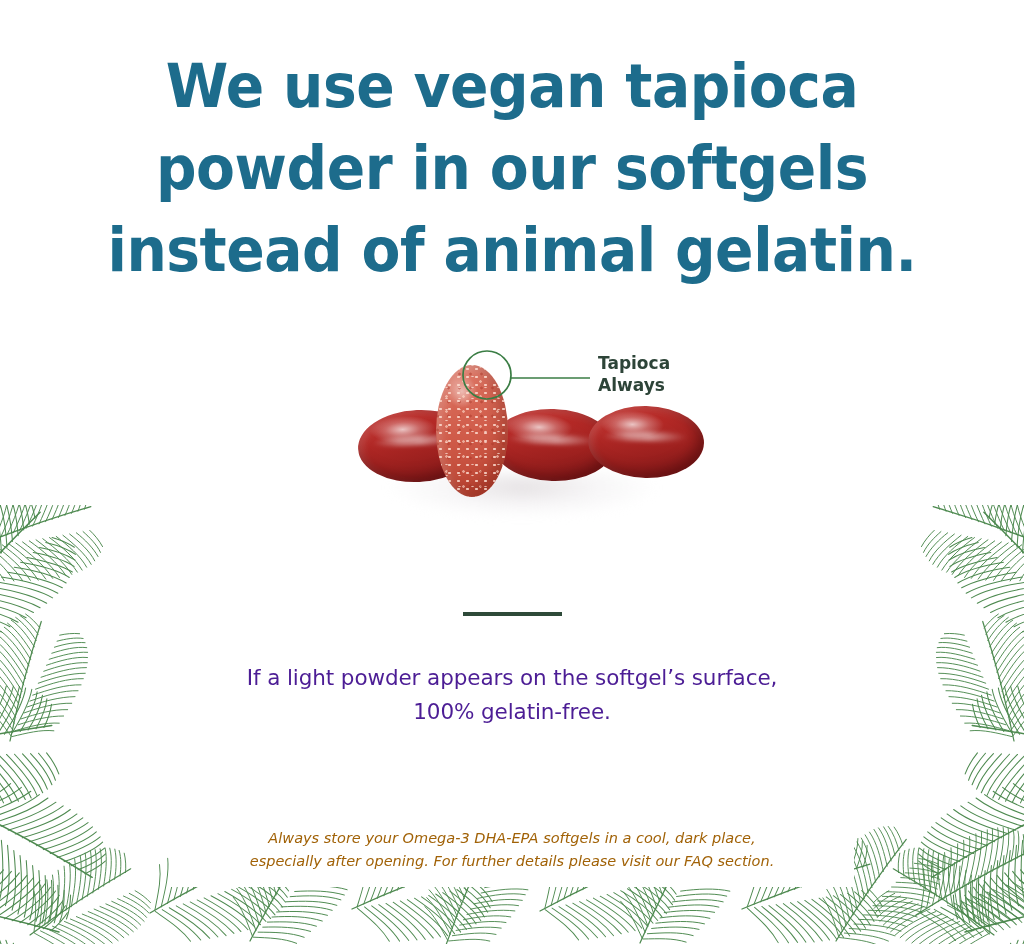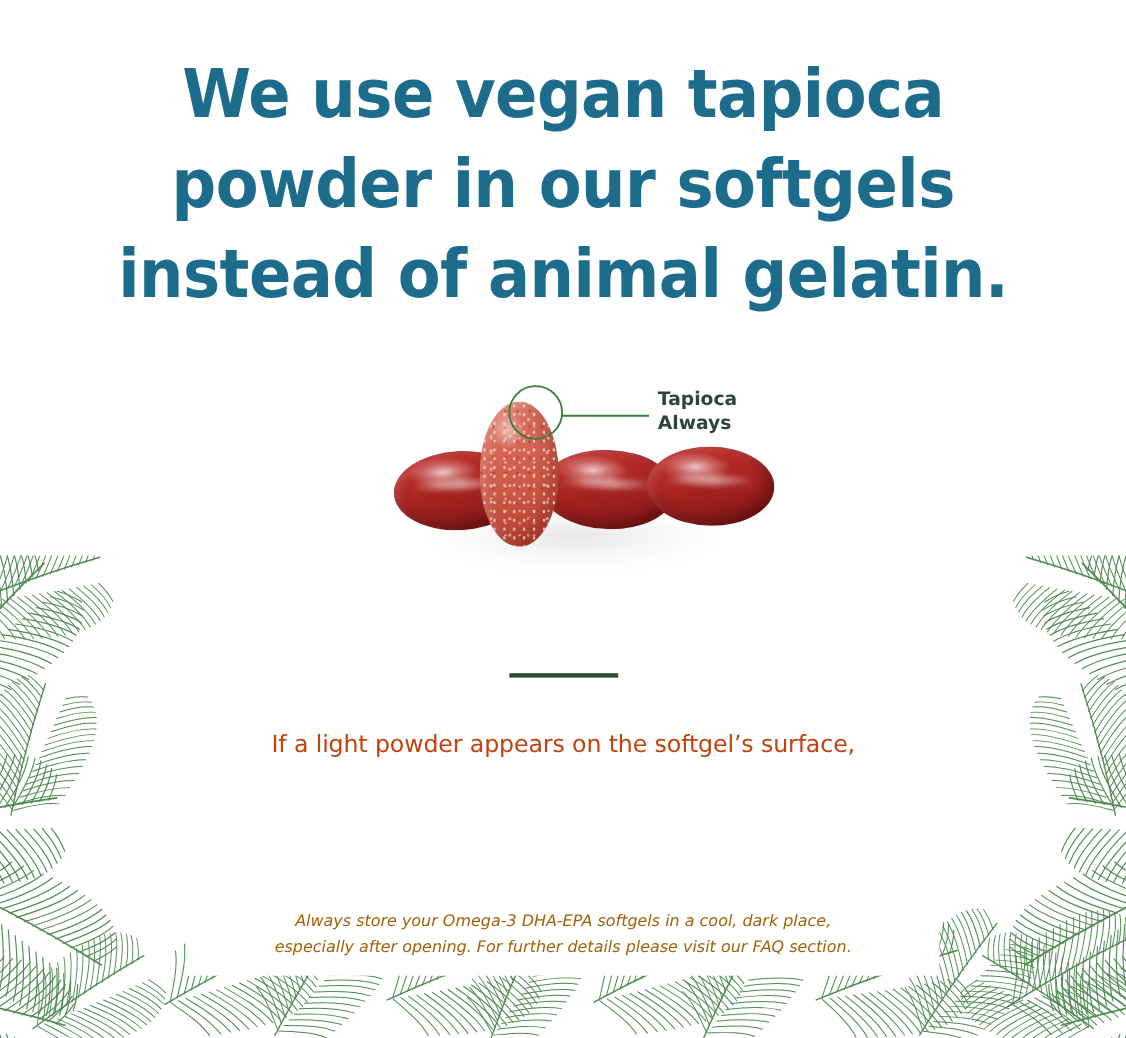--- a/index.html
+++ b/index.html
@@ -192,21 +192,21 @@
   }
 
   
   #body-copy {
     position: absolute;
     left: 162px;
     top: 639px;
     width: 700px;
     z-index: 6;
     text-align: center;
-    color: #c2410c;
+    color: #4c1d95;
     font-family: "DejaVu Sans", sans-serif;
     font-size: 21.5px;
     line-height: 34px;
     letter-spacing: -0.1px;
   }
   #body-copy .bc-line { display: block; white-space: nowrap; }
 
   
   #footnote {
     position: absolute;
@@ -336,18 +336,19 @@
   <div id="callout-label">
     <span>Tapioca</span>
     <span>Always</span>
   </div>
 </div>
 
 <div id="divider"></div>
 
 <p id="body-copy">
   <span class="bc-line">If a light powder appears on the softgel’s surface,</span>
+  <span class="bc-line">100% gelatin-free.</span>
 </p>
 
 <p id="footnote">
   <span class="fn-line">Always store your Omega-3 DHA-EPA softgels in a cool, dark place,</span>
   <span class="fn-line">especially after opening. For further details please visit our FAQ section.</span>
 </p>
 
 </body></html>

